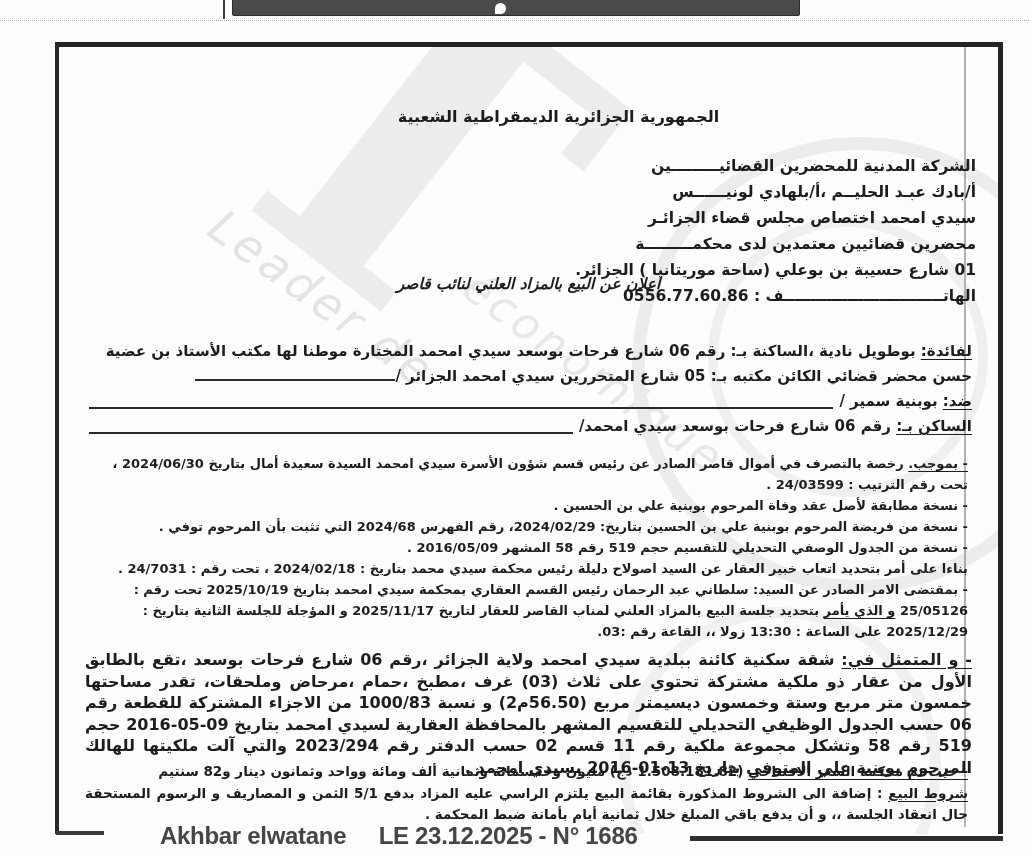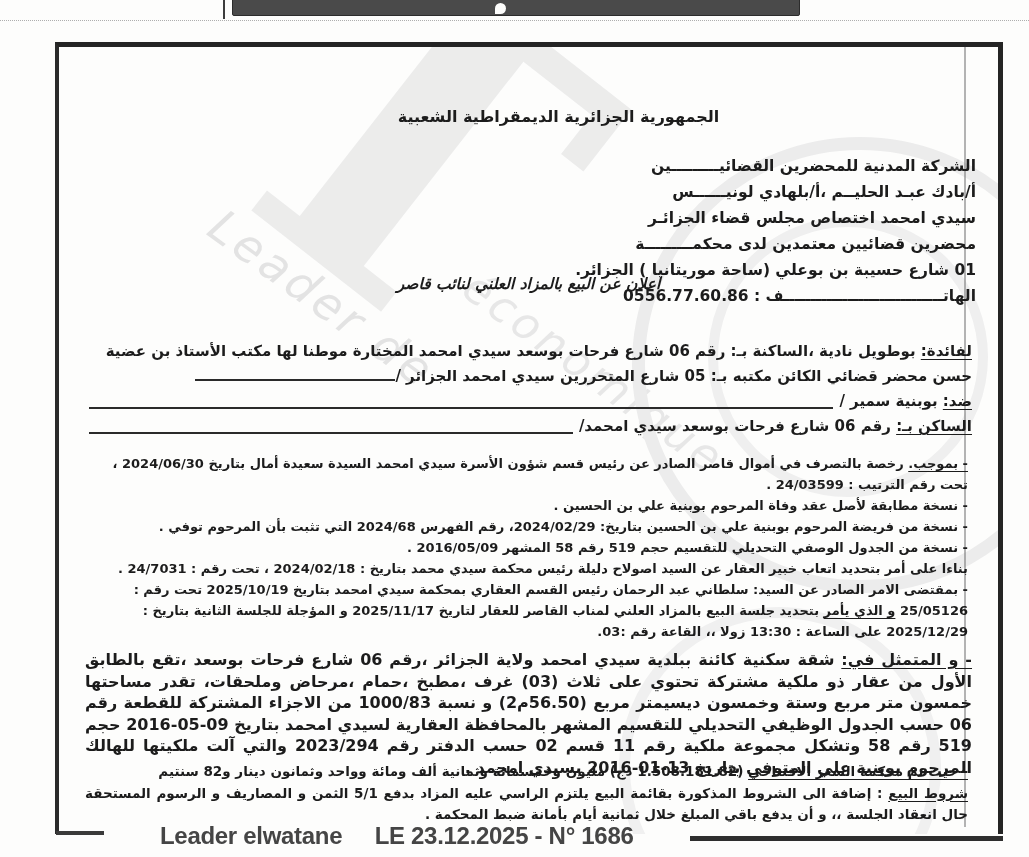--- a/index.html
+++ b/index.html
@@ -154,17 +154,17 @@
 
       <div class="abs contact">-لمن يهمه الأمر الاتصال بمكتبنا المذكور عنوانه أعلاه</div>
 
     </div>
   </div>
 
   <div class="bottom-seg-left"></div>
   <div class="bottom-seg-right"></div>
 
   <div class="footer">
-    <span>Leader elwatane</span>
+    <span>Akhbar elwatane</span>
     <span class="issue">LE 23.12.2025 - N° 1686</span>
   </div>
 
 </div>
 
 </body></html>

